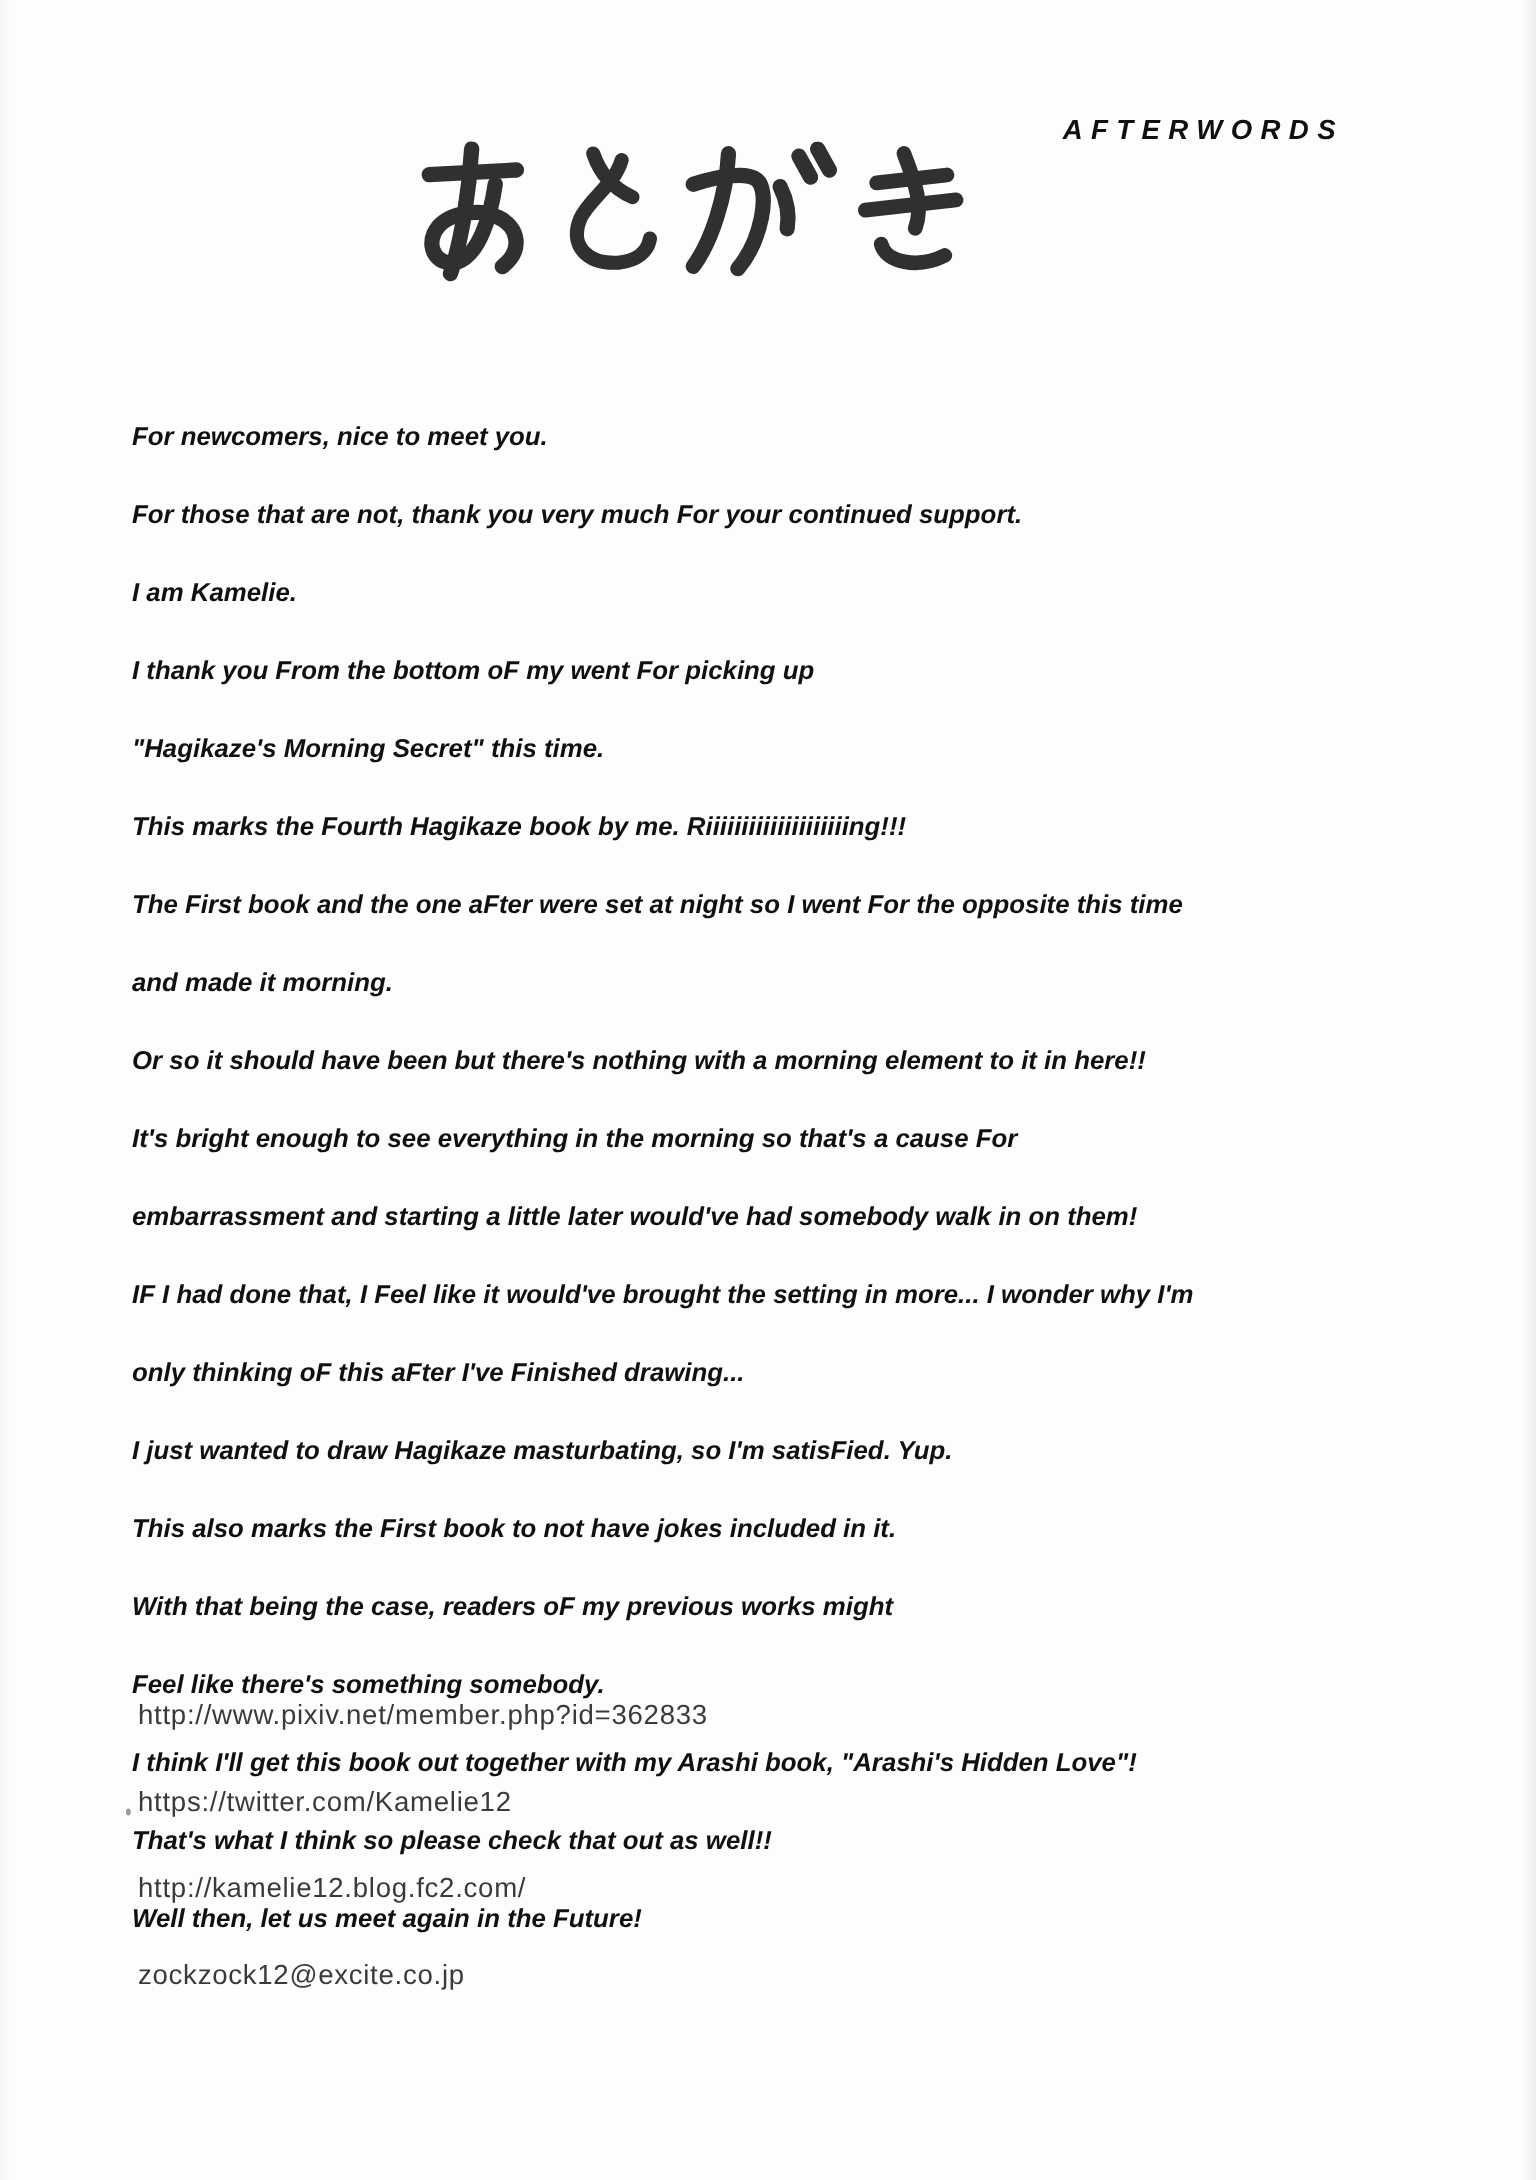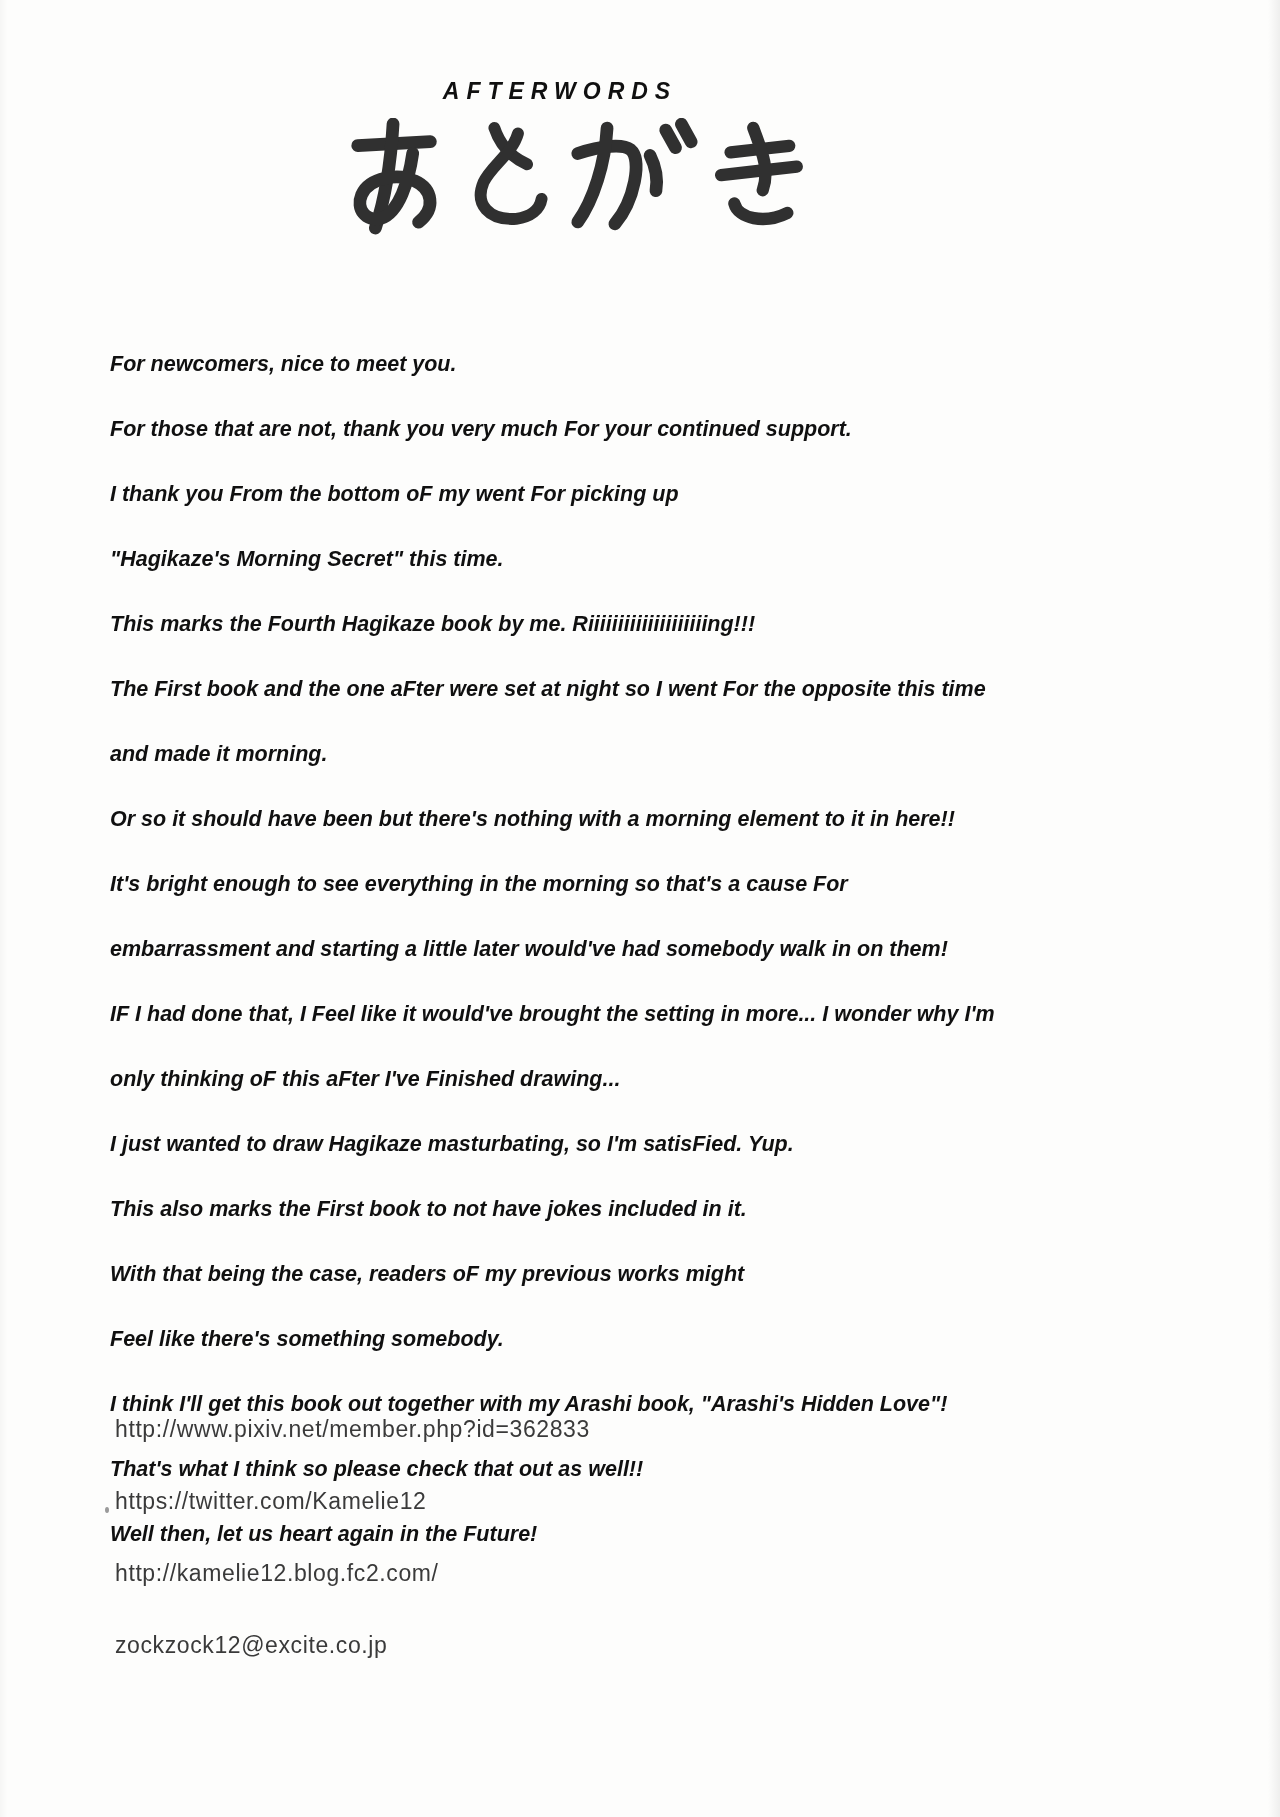--- a/index.html
+++ b/index.html
@@ -18,22 +18,22 @@
     background:linear-gradient(to right, rgba(0,0,0,0), rgba(0,0,0,0.06));
     pointer-events:none;
   }
   .page::before {
     content:""; position:absolute; top:0; left:0; width:8px; height:100%;
     background:linear-gradient(to left, rgba(0,0,0,0), rgba(0,0,0,0.03));
     pointer-events:none;
   }
 
   .subtitle {
-    position:absolute; top:78px; left:0; width:1120px;
-    text-align:center;
+    position:absolute; top:95px; left:0; width:1120px;
+    text-align:right;
     font-style:italic; font-weight:700; font-size:23px;
     letter-spacing:7px; color:#101010;
   }
 
   .title-kana {
     position:absolute; top:118px; left:342px;
     display:flex; align-items:flex-start; gap:8px;
   }
   .title-kana svg { display:block; }
   .kana-stroke { fill:none; stroke:#303030; stroke-width:13; stroke-linecap:round; stroke-linejoin:round; }
@@ -88,20 +88,21 @@
       <path class="kana-stroke" d="M16,58 L96,49"></path>
       <path class="kana-stroke" d="M50,8 C58,30 68,52 60,74"></path>
       <path class="kana-stroke" d="M30,88 C34,104 62,110 86,98"></path>
     </svg>
   </div>
 
   <div class="body-text">
     <div class="para">
       <div class="line">For newcomers, nice to meet you.</div>
       <div class="line">For those that are not, thank you very much For your continued support.</div>
+      <div class="line">I am Kamelie.</div>
     </div>
     <div class="para">
       <div class="line">I thank you From the bottom oF my went For picking up</div>
       <div class="line">"Hagikaze's Morning Secret" this time.</div>
     </div>
     <div class="para">
       <div class="line">This marks the Fourth Hagikaze book by me. Riiiiiiiiiiiiiiiiiiiing!!!</div>
     </div>
     <div class="para">
       <div class="line">The First book and the one aFter were set at night so I went For the opposite this time</div>
@@ -116,21 +117,21 @@
     <div class="para">
       <div class="line">This also marks the First book to not have jokes included in it.</div>
       <div class="line">With that being the case, readers oF my previous works might</div>
       <div class="line">Feel like there's something somebody.</div>
     </div>
     <div class="para">
       <div class="line">I think I'll get this book out together with my Arashi book, "Arashi's Hidden Love"!</div>
       <div class="line">That's what I think so please check that out as well!!</div>
     </div>
     <div class="para">
-      <div class="line">Well then, let us heart again in the Future!</div>
+      <div class="line">Well then, let us meet again in the Future!</div>
     </div>
   </div>
 
   <div class="links">
     <div class="link-row">http://www.pixiv.net/member.php?id=362833</div>
     <div class="link-row artifact">https://twitter.com/Kamelie12</div>
     <div class="link-row">http://kamelie12.blog.fc2.com/</div>
     <div class="link-row">zockzock12@excite.co.jp</div>
   </div>
 

